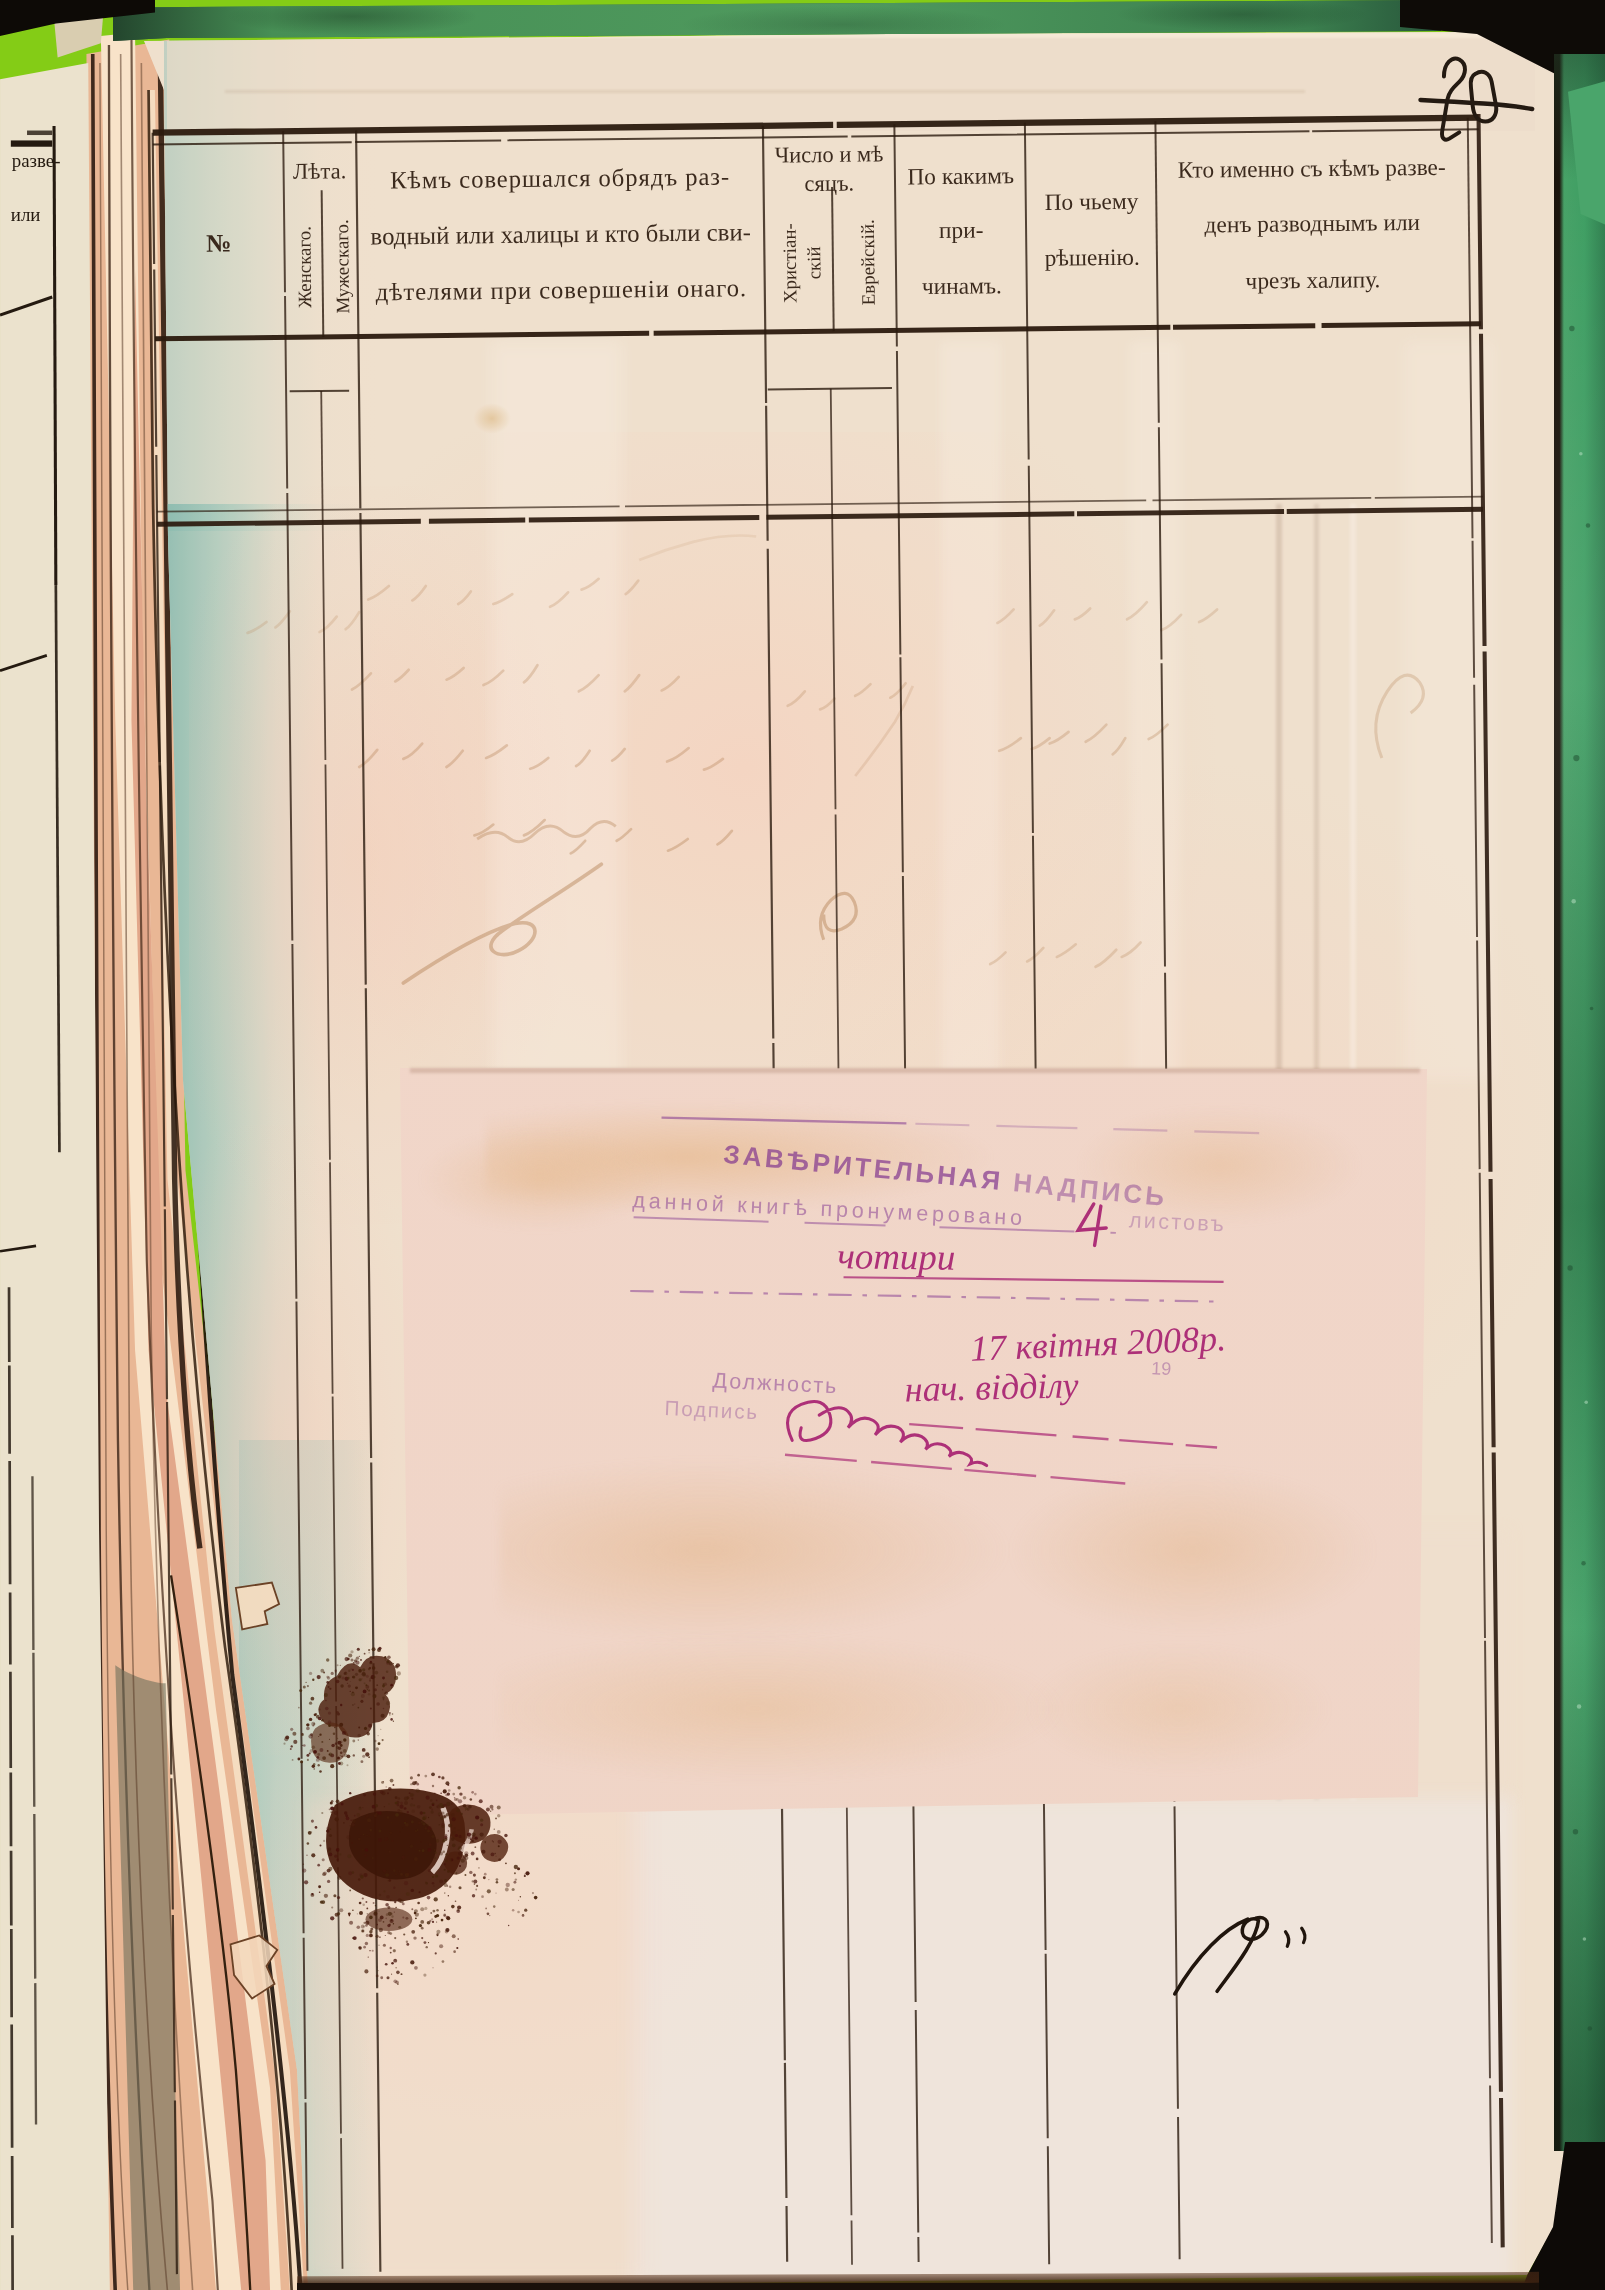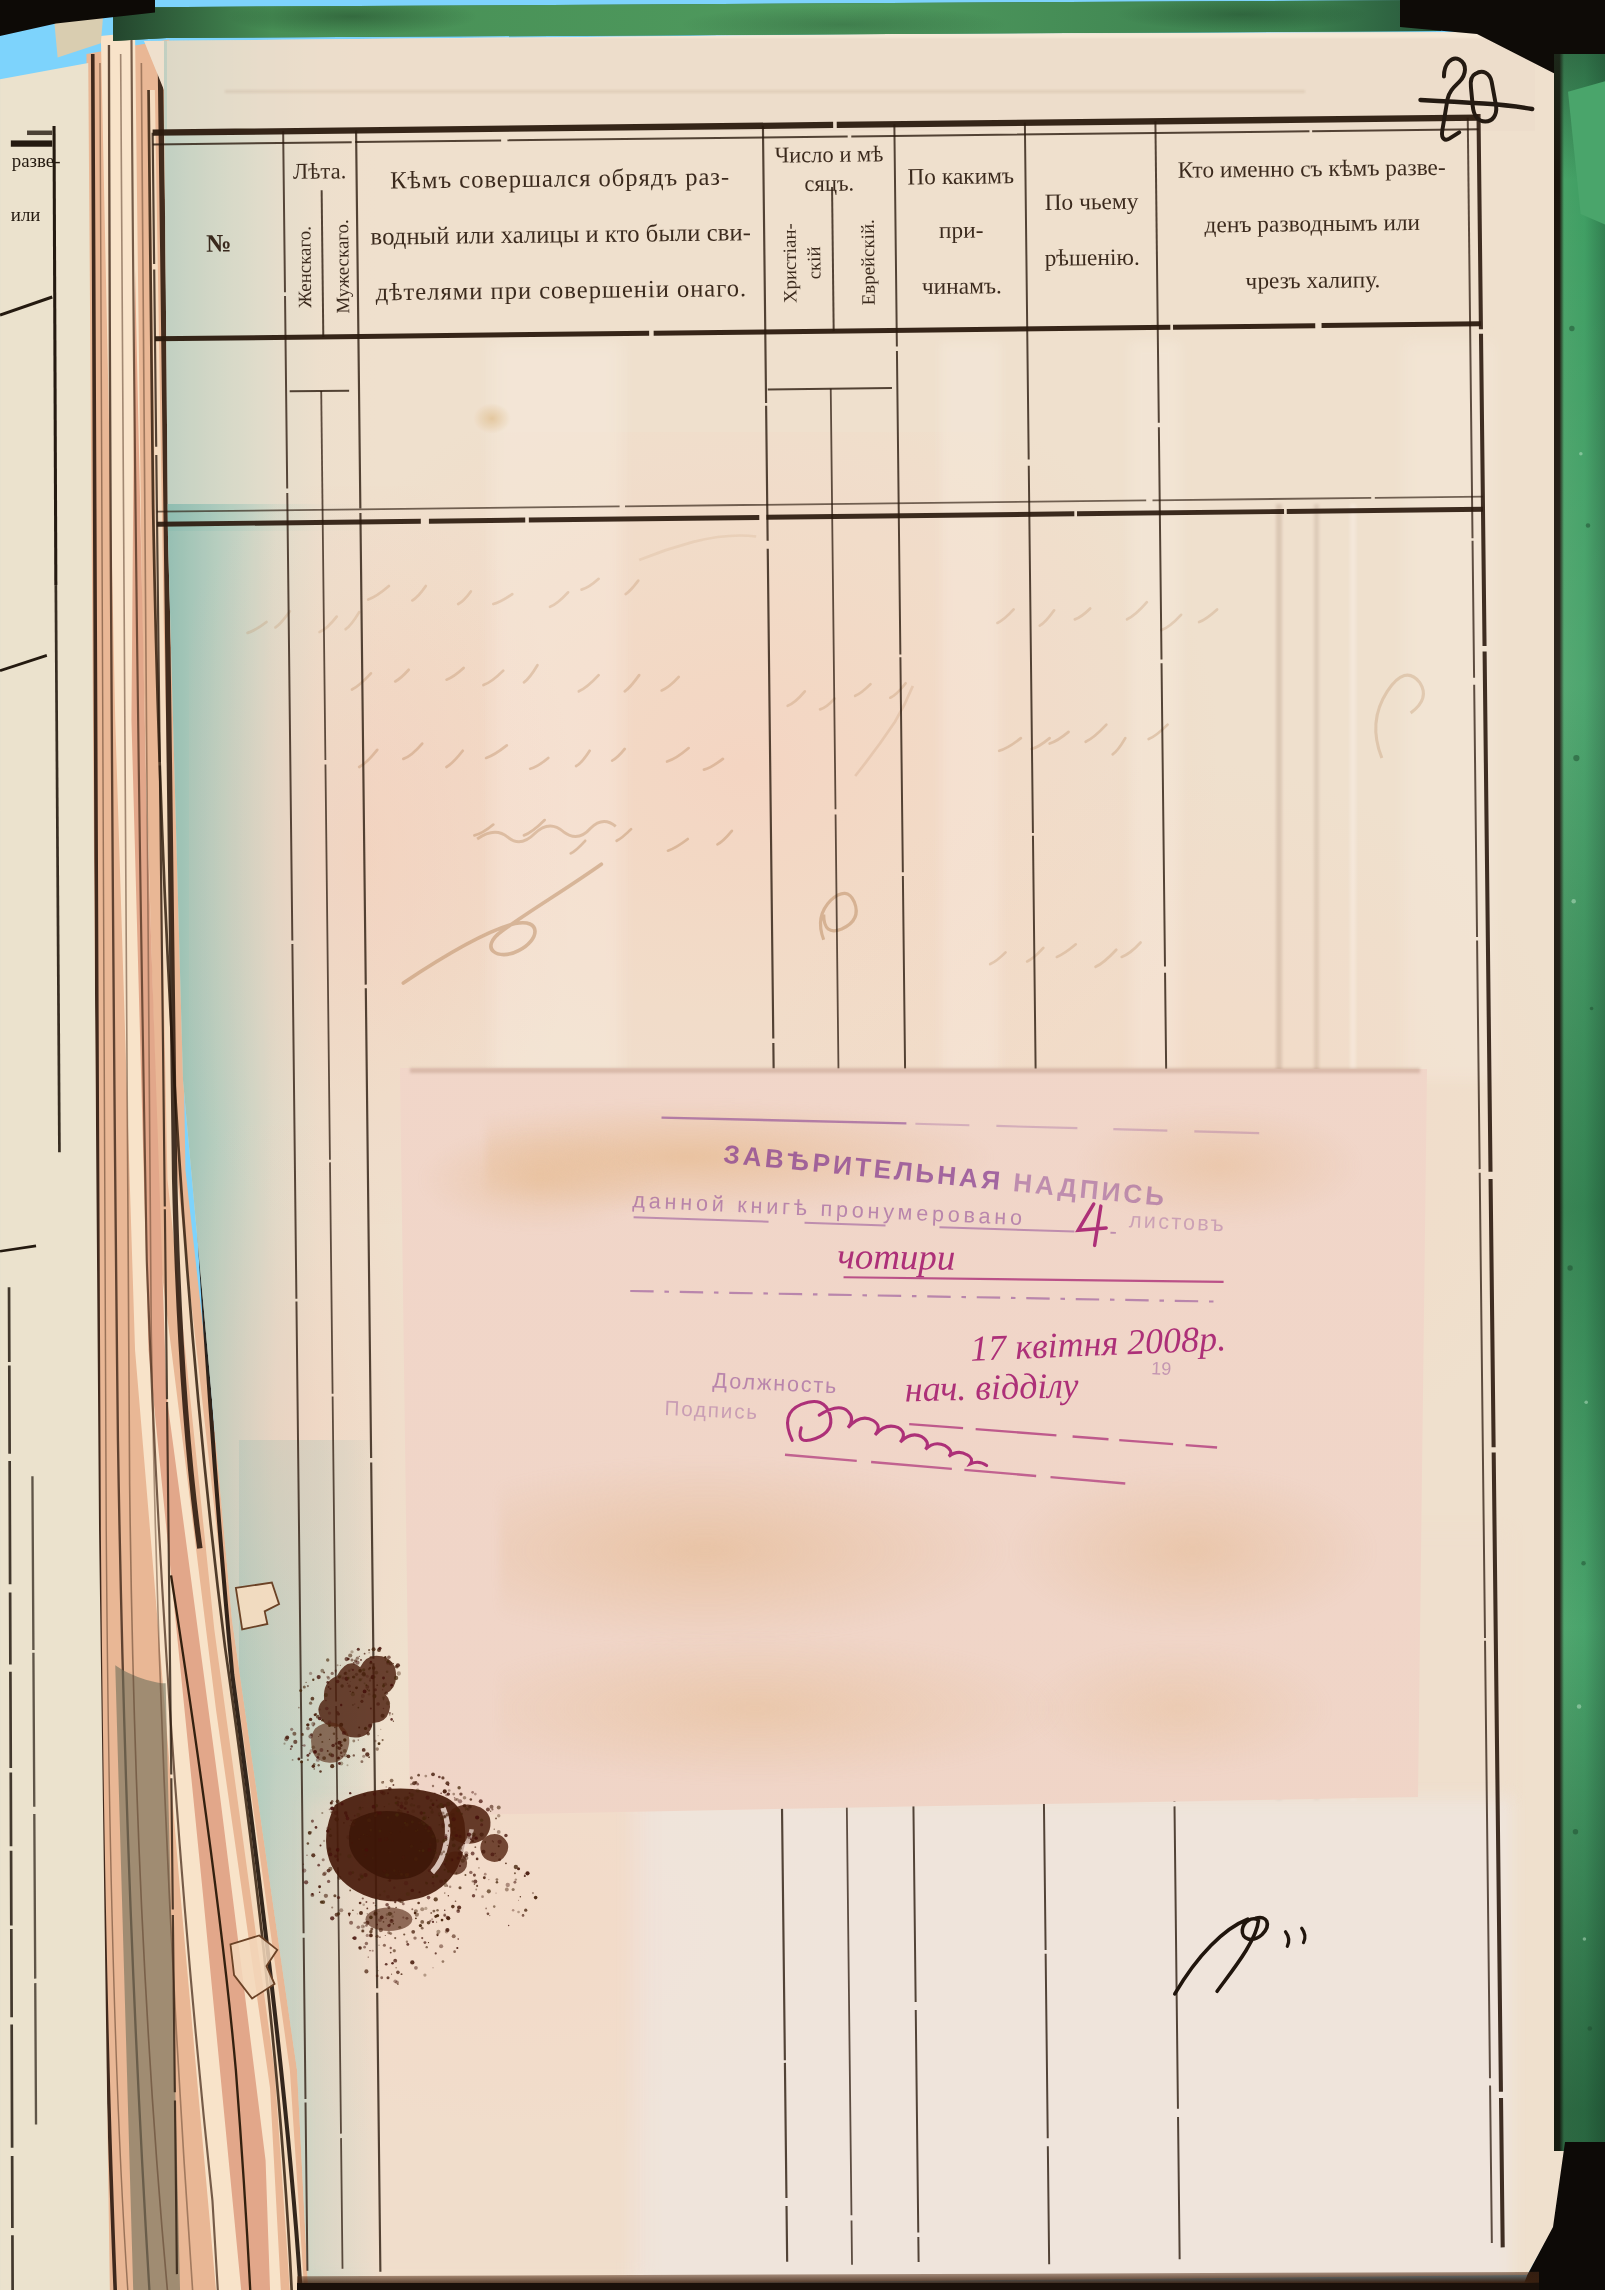--- a/index.html
+++ b/index.html
@@ -1,15 +1,15 @@
 <!DOCTYPE html>
 <html style="font-size:14.4px"><head><meta charset="utf-8">
 <style>
 html,body{margin:0;padding:0;background:#0e0a06;}
-#c{position:relative;width:1606px;height:2291px;overflow:hidden;background:#7dd3fc;font-family:"Liberation Serif",serif;}
+#c{position:relative;width:1606px;height:2291px;overflow:hidden;background:#84cc16;font-family:"Liberation Serif",serif;}
 .abs{position:absolute;}
 </style></head><body>
 <div id="c">
 <svg class="abs" style="left:0;top:0" width="1606" height="2291" viewBox="0 0 1784 2545">
 <path d="M96,60 L188,44 L196,700 L206,1300 L262,1800 L332,2300 L348,2545 L110,2545 Z" fill="#e9b795"></path>
 <path d="M112,40 L150,36 L158,700 L178,1400 L240,1900 L300,2320 L312,2545 L240,2545 L200,2100 L150,1500 L128,800 Z" fill="#f8e3c9"></path>
 <path d="M150,300 L163,900 L185,1550 L245,2000 L295,2400 L300,2545 L268,2545 L225,2100 L165,1500 L146,800 Z" fill="#e2a78a"></path>
 <path d="M172,100 L182,700 L196,1300 L252,1800 L322,2300 L338,2545 L322,2545 L305,2300 L238,1810 L186,1310 L174,700 L166,100 Z" fill="#f5dcc0"></path>
 <path d="M103,60 Q104,900 110,1700 Q114,2200 128,2545" stroke="#2c1a10" stroke-width="4" fill="none" stroke-opacity="0.9"></path>
 <path d="M121,50 Q123,900 131,1600 Q139,2100 166,2545" stroke="#3c2417" stroke-width="2.6" fill="none" stroke-opacity="0.8"></path>

